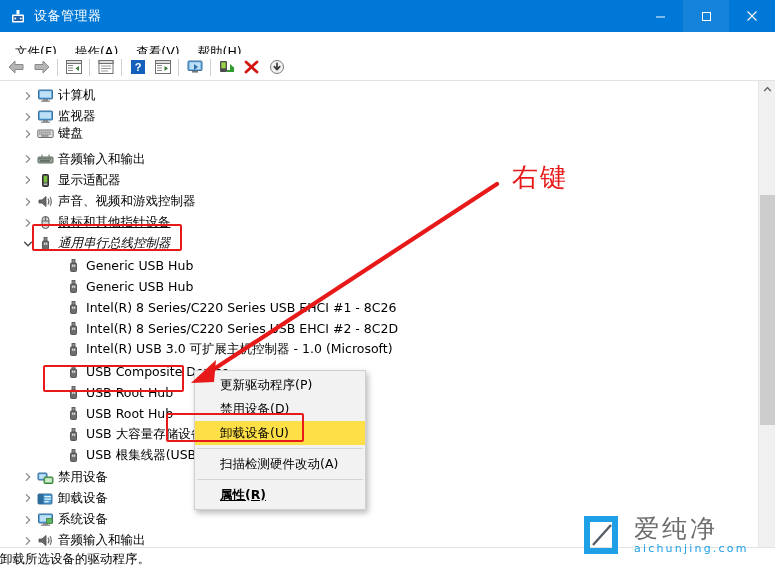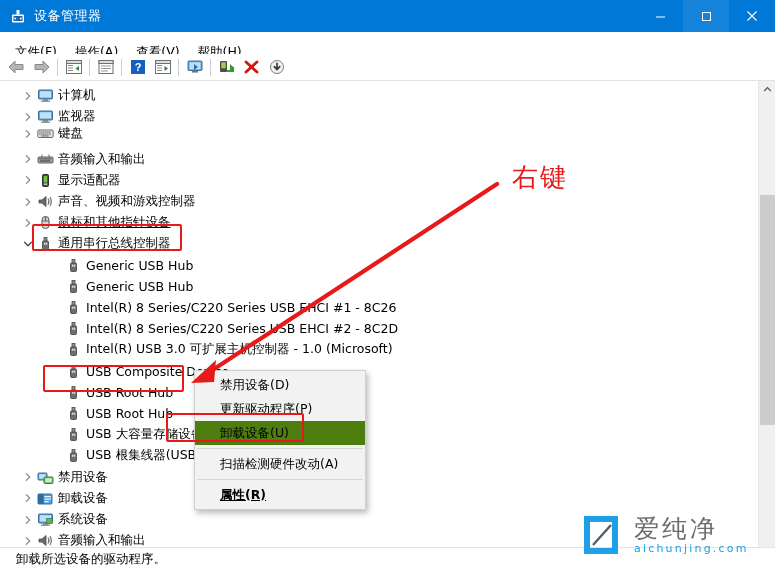--- a/index.html
+++ b/index.html
@@ -71,21 +71,21 @@
     font-family:"DejaVu Sans","Liberation Sans",sans-serif;
   }
 
   
   .statusline{position:absolute;left:0;top:547px;width:775px;height:1px;background:#e3e3e3;}
   .statusbar{
     position:absolute;left:0;top:548px;width:775px;height:23px;background:#ffffff;
     display:flex;align-items:center;
   }
   .status-text{
-    font-size:12.5px;color:#000;margin-left:16px;
+    font-size:12.5px;color:#000;margin-left:0;
     font-family:"DejaVu Sans","Liberation Sans",sans-serif;
   }
 
   
   .sb{position:absolute;right:0;top:81px;width:17px;height:466px;background:#f0f0f0;border-left:1px solid #e8e8e8;box-sizing:border-box;}
   .sb-arrow{width:16px;height:17px;display:flex;align-items:center;justify-content:center;}
   .sb-thumb{position:absolute;left:1px;width:15px;background:#cdcdcd;}
 
   
   .ctxmenu{
@@ -93,21 +93,21 @@
     background:#f2f2f2;border:1px solid #cfcfcf;
     box-shadow:2px 3px 6px rgba(0,0,0,.28);
     padding:2px 0;box-sizing:border-box;z-index:40;
   }
   .ctx-item{
     height:24px;display:flex;align-items:center;padding-left:25px;
     font-size:12.5px;color:#000;box-sizing:border-box;
     font-family:"DejaVu Sans","Liberation Sans",sans-serif;
   }
   .ctx-item.bold{font-weight:bold;text-decoration:underline;}
-  .ctx-item.hl{background:#4d7c0f;}
+  .ctx-item.hl{background:#fde047;}
   .ctx-sep{height:1px;background:#d6d6d6;margin:3px 2px 3px 2px;}
 
   
   .annot-layer{position:absolute;left:0;top:0;width:775px;height:516px;pointer-events:none;z-index:60;}
   .redbox{position:absolute;border:2px solid #e81919;border-radius:2px;}
   .redtext{
     position:absolute;color:#e81919;font-size:26px;letter-spacing:2px;
     font-family:"DejaVu Sans","Liberation Sans",sans-serif;
   }
 
@@ -363,21 +363,21 @@
           <span class="ico">
             <svg width="17" height="15" viewBox="0 0 17 15">
               <rect x="5" y="1.5" width="7" height="12" rx="3.4" fill="#d6d6d6" stroke="#585858" stroke-width="1"></rect>
               <line x1="8.5" y1="1.5" x2="8.5" y2="6" stroke="#585858" stroke-width="0.9"></line>
               <line x1="5" y1="6" x2="12" y2="6" stroke="#585858" stroke-width="0.9"></line>
               <rect x="7.8" y="2.6" width="1.4" height="2.4" rx="0.7" fill="#6f6f6f"></rect>
             </svg>
           </span>
           <span class="lbl">鼠标和其他指针设备</span>
         </div>
-        <div class="row" style="top: 152.4px; left: 20px;">
+        <div class="row" style="top: 152.4px; left: 20px; font-style: italic;">
           <span class="chev">
             <svg width="10" height="10" viewBox="0 0 10 10">
               <path d="M1.6 3.3 L5 6.7 L8.4 3.3" fill="none" stroke="#4a4a4a" stroke-width="1.35" stroke-linecap="round" stroke-linejoin="round"></path>
             </svg>
           </span>
           <span class="ico">
             <svg width="17" height="15" viewBox="0 0 17 15">
               <rect x="5.5" y="5" width="6" height="8.5" rx="1" fill="#6e6e6e" stroke="#4c4c4c" stroke-width="0.9"></rect>
               <rect x="7" y="1.5" width="3" height="3.5" fill="#8c8c8c" stroke="#4c4c4c" stroke-width="0.8"></rect>
               <rect x="6.9" y="6.6" width="1.5" height="2.2" fill="#d8d8d8"></rect>
@@ -579,22 +579,22 @@
     <div class="sb-arrow">
       <svg width="9" height="9" viewBox="0 0 9 9">
           <path d="M1.2 6 L4.5 2.6 L7.8 6" fill="none" stroke="#555" stroke-width="1.2"></path>
         </svg>
     </div>
     <div class="sb-thumb" style="top:114px;height:230px;"></div>
   </div>
 
   <div class="ctxmenu">
     <div id="ctx-host">
+        <div class="ctx-item">更新驱动程序(P)</div>
         <div class="ctx-item">禁用设备(D)</div>
-        <div class="ctx-item">更新驱动程序(P)</div>
         <div class="ctx-item hl">卸载设备(U)</div>
         <div class="ctx-sep"></div>
         <div class="ctx-item">扫描检测硬件改动(A)</div>
         <div class="ctx-sep"></div>
         <div class="ctx-item bold">属性(R)</div>
       </div>
   </div>
 
   <div class="statusline"></div>
   <div class="statusbar">

